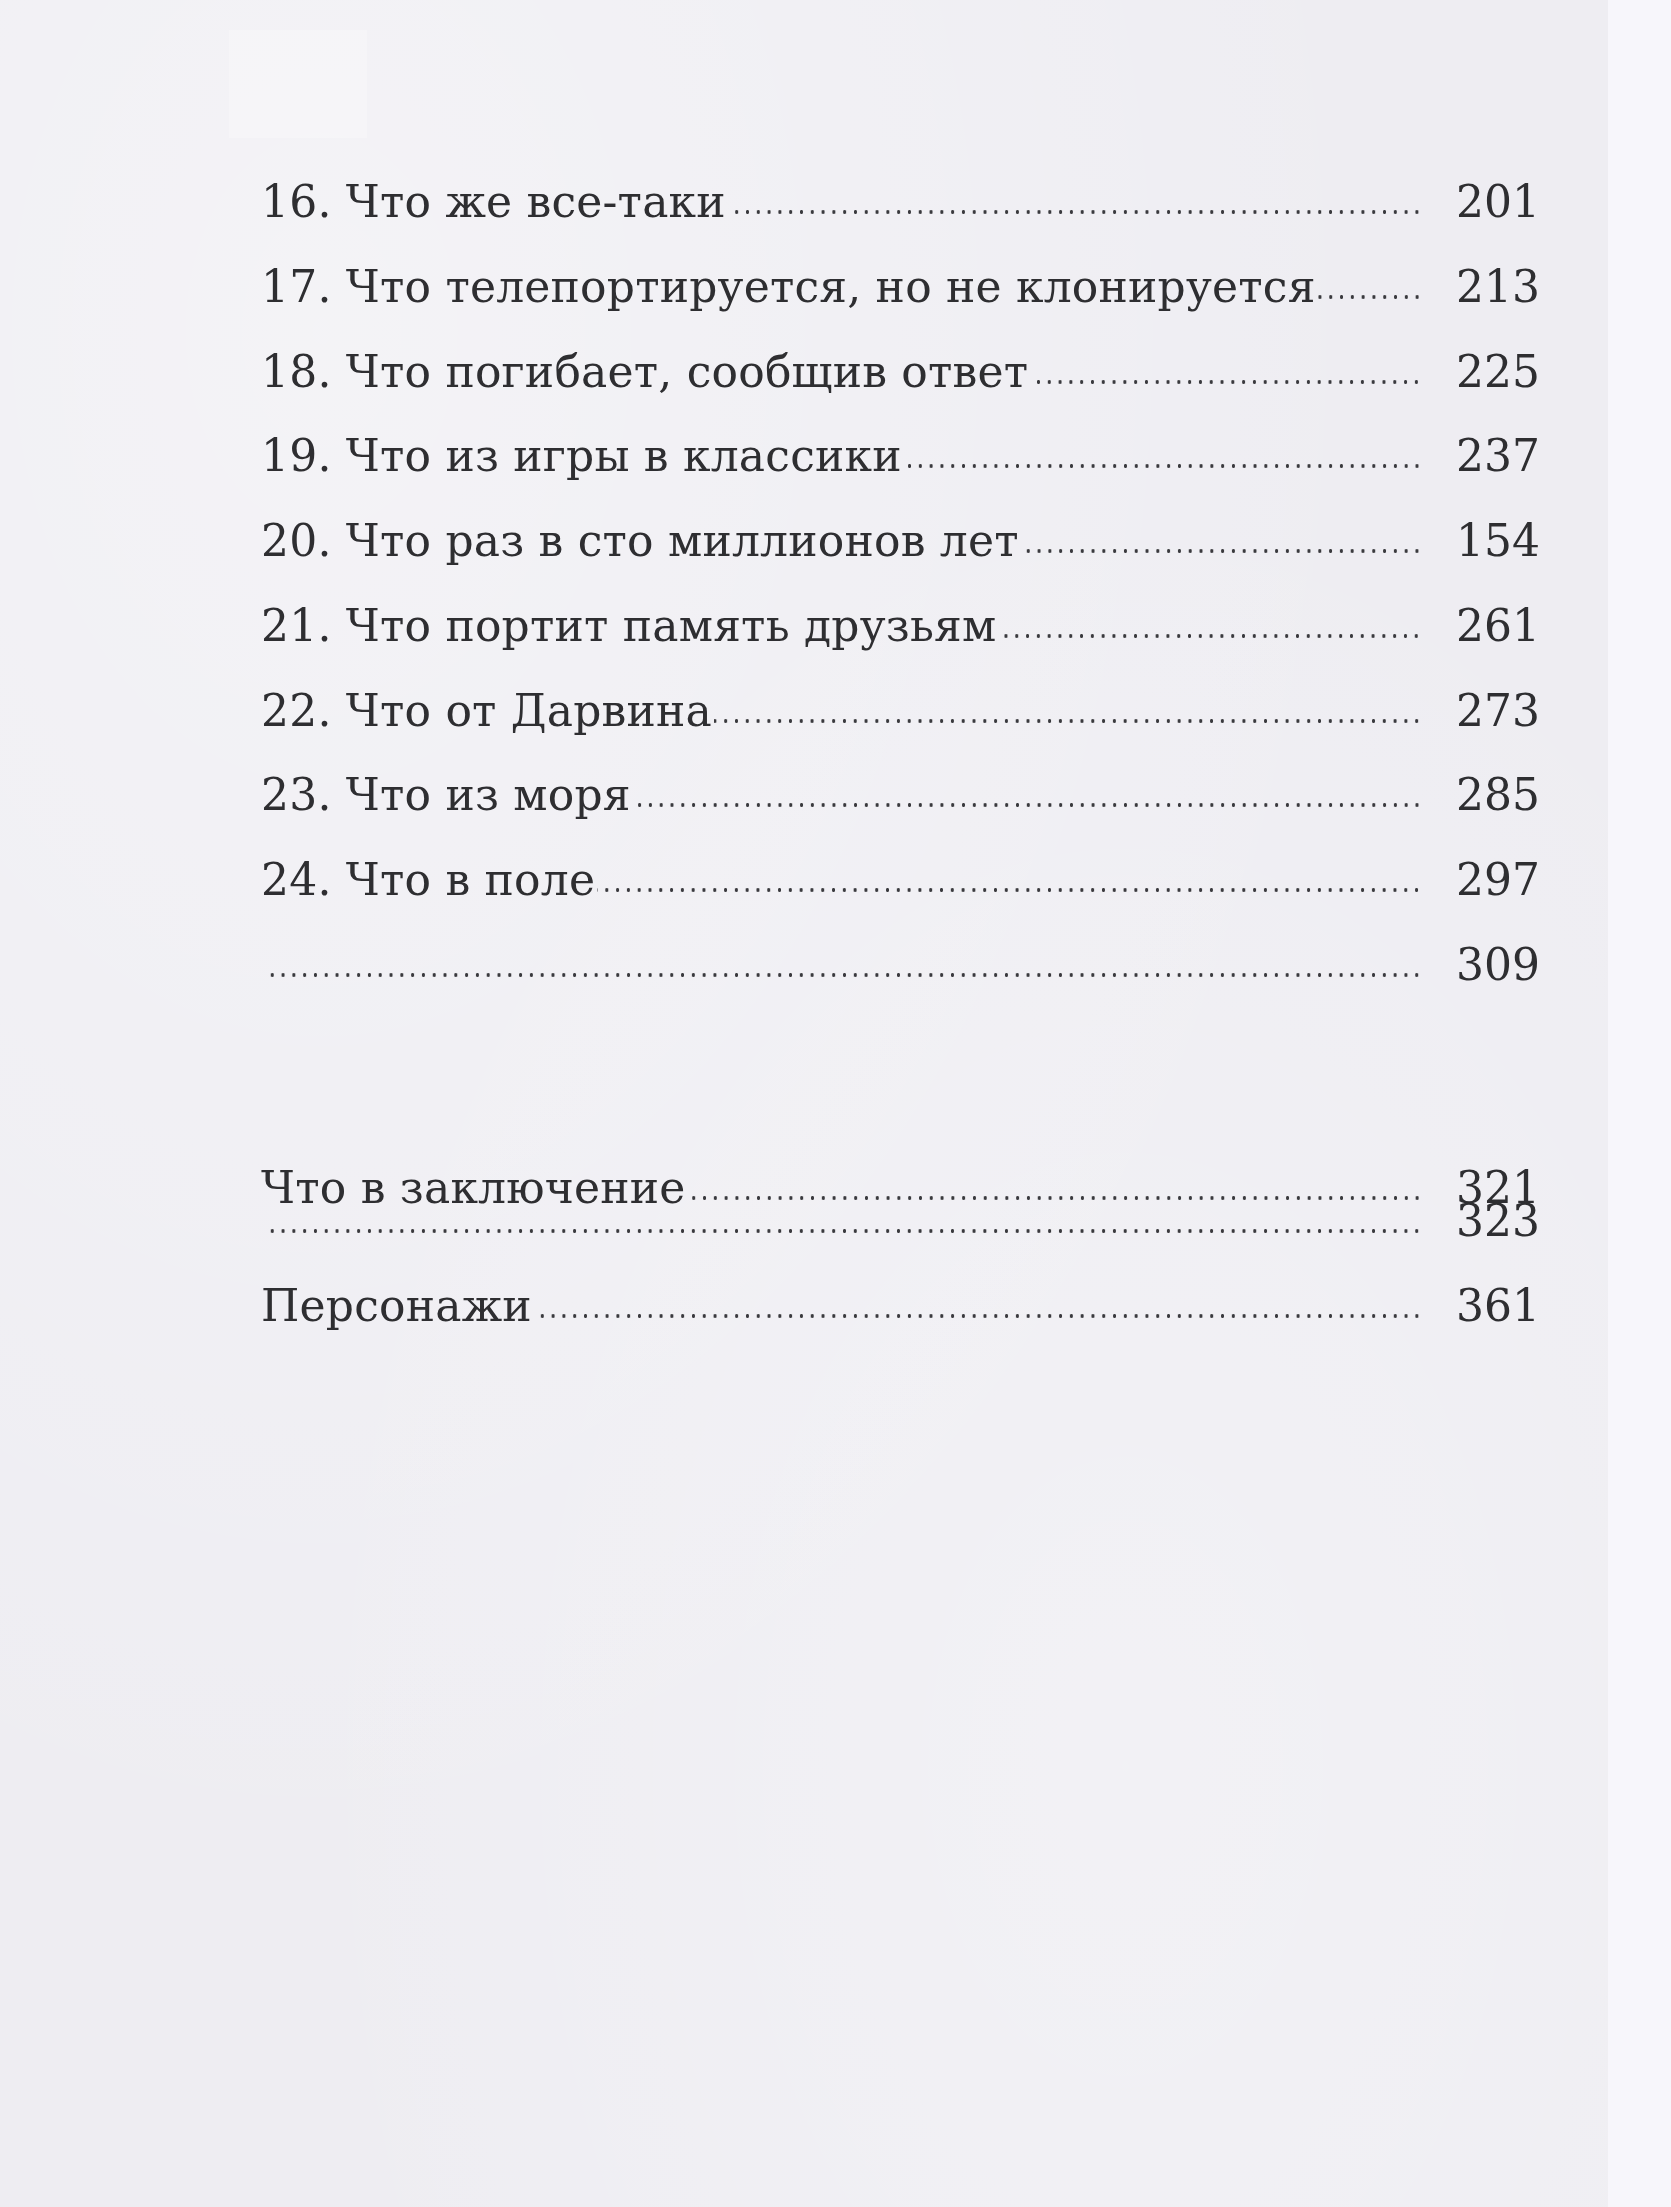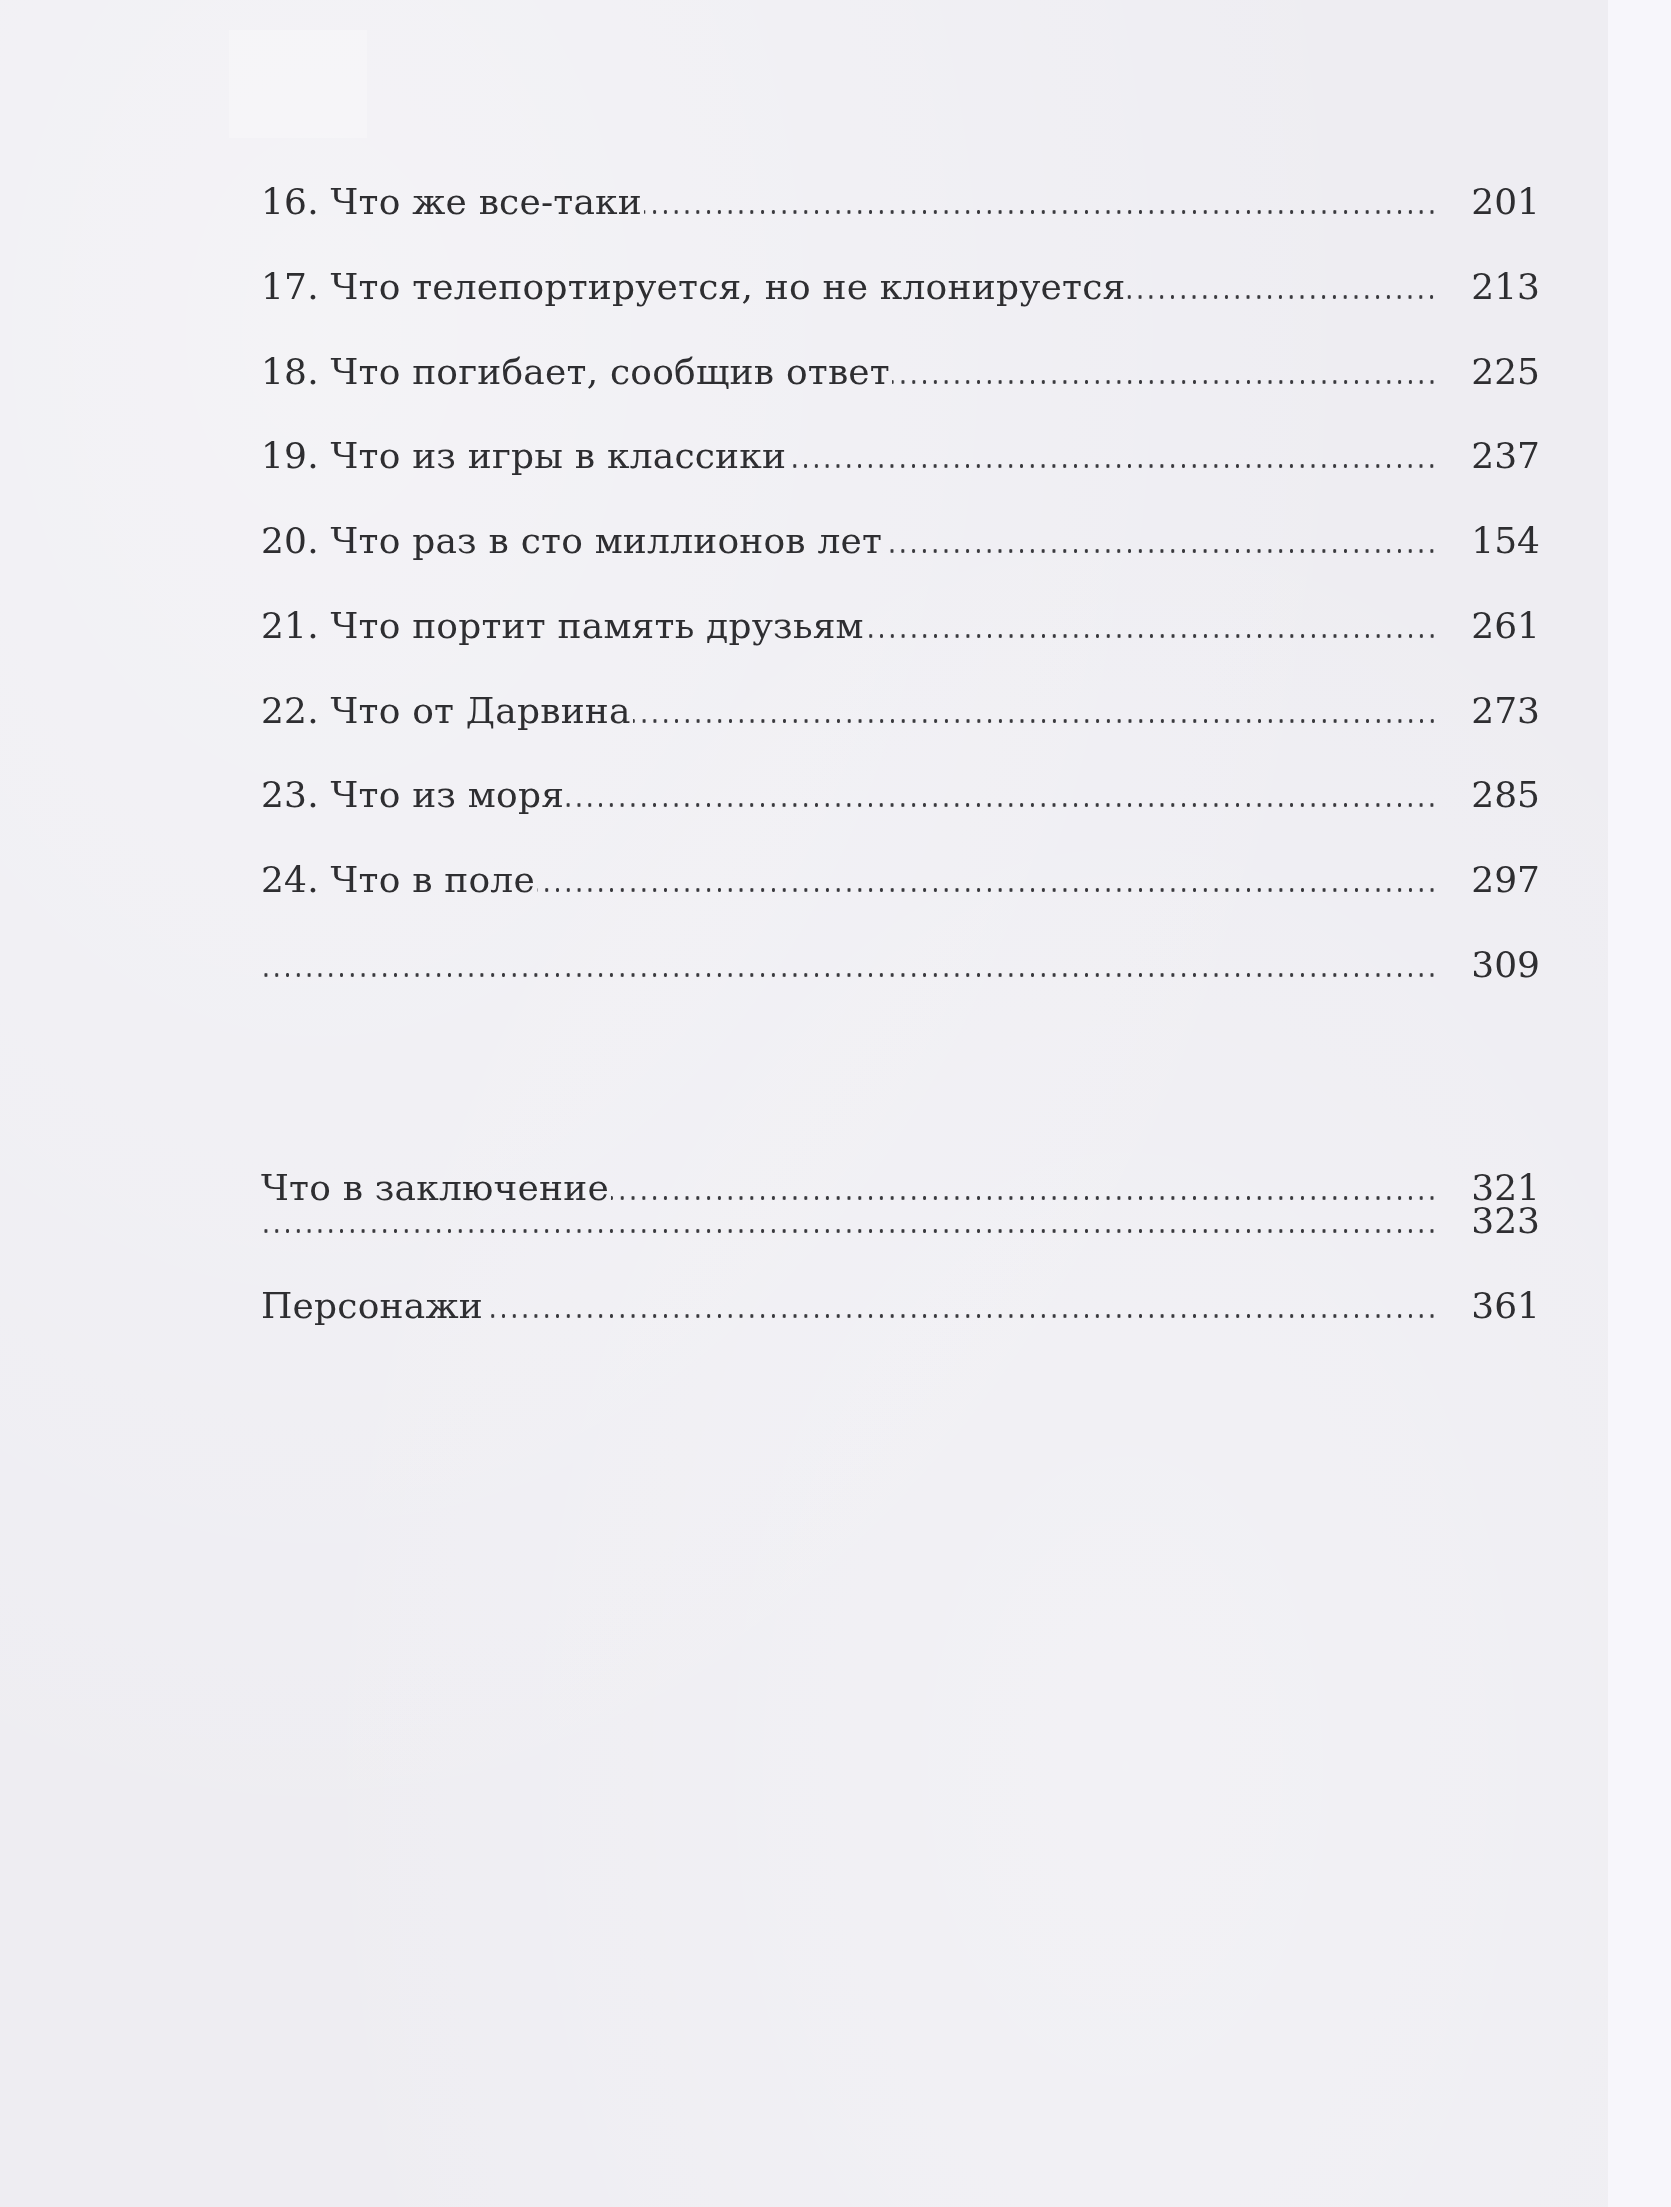--- a/index.html
+++ b/index.html
@@ -48,21 +48,21 @@
       top: 0;
       width: 1279px;
     }
     .toc-row {
       position: absolute;
       left: 0;
       width: 1279px;
       height: 49px;
       display: flex;
       align-items: flex-end;
-      font-size: 36px;
+      font-size: 44px;
       line-height: 49px;
       white-space: nowrap;
     }
     .toc-title {
       flex: 0 0 auto;
       letter-spacing: 0.2px;
     }
     .toc-leader {
       flex: 1 1 auto;
       overflow: hidden;

